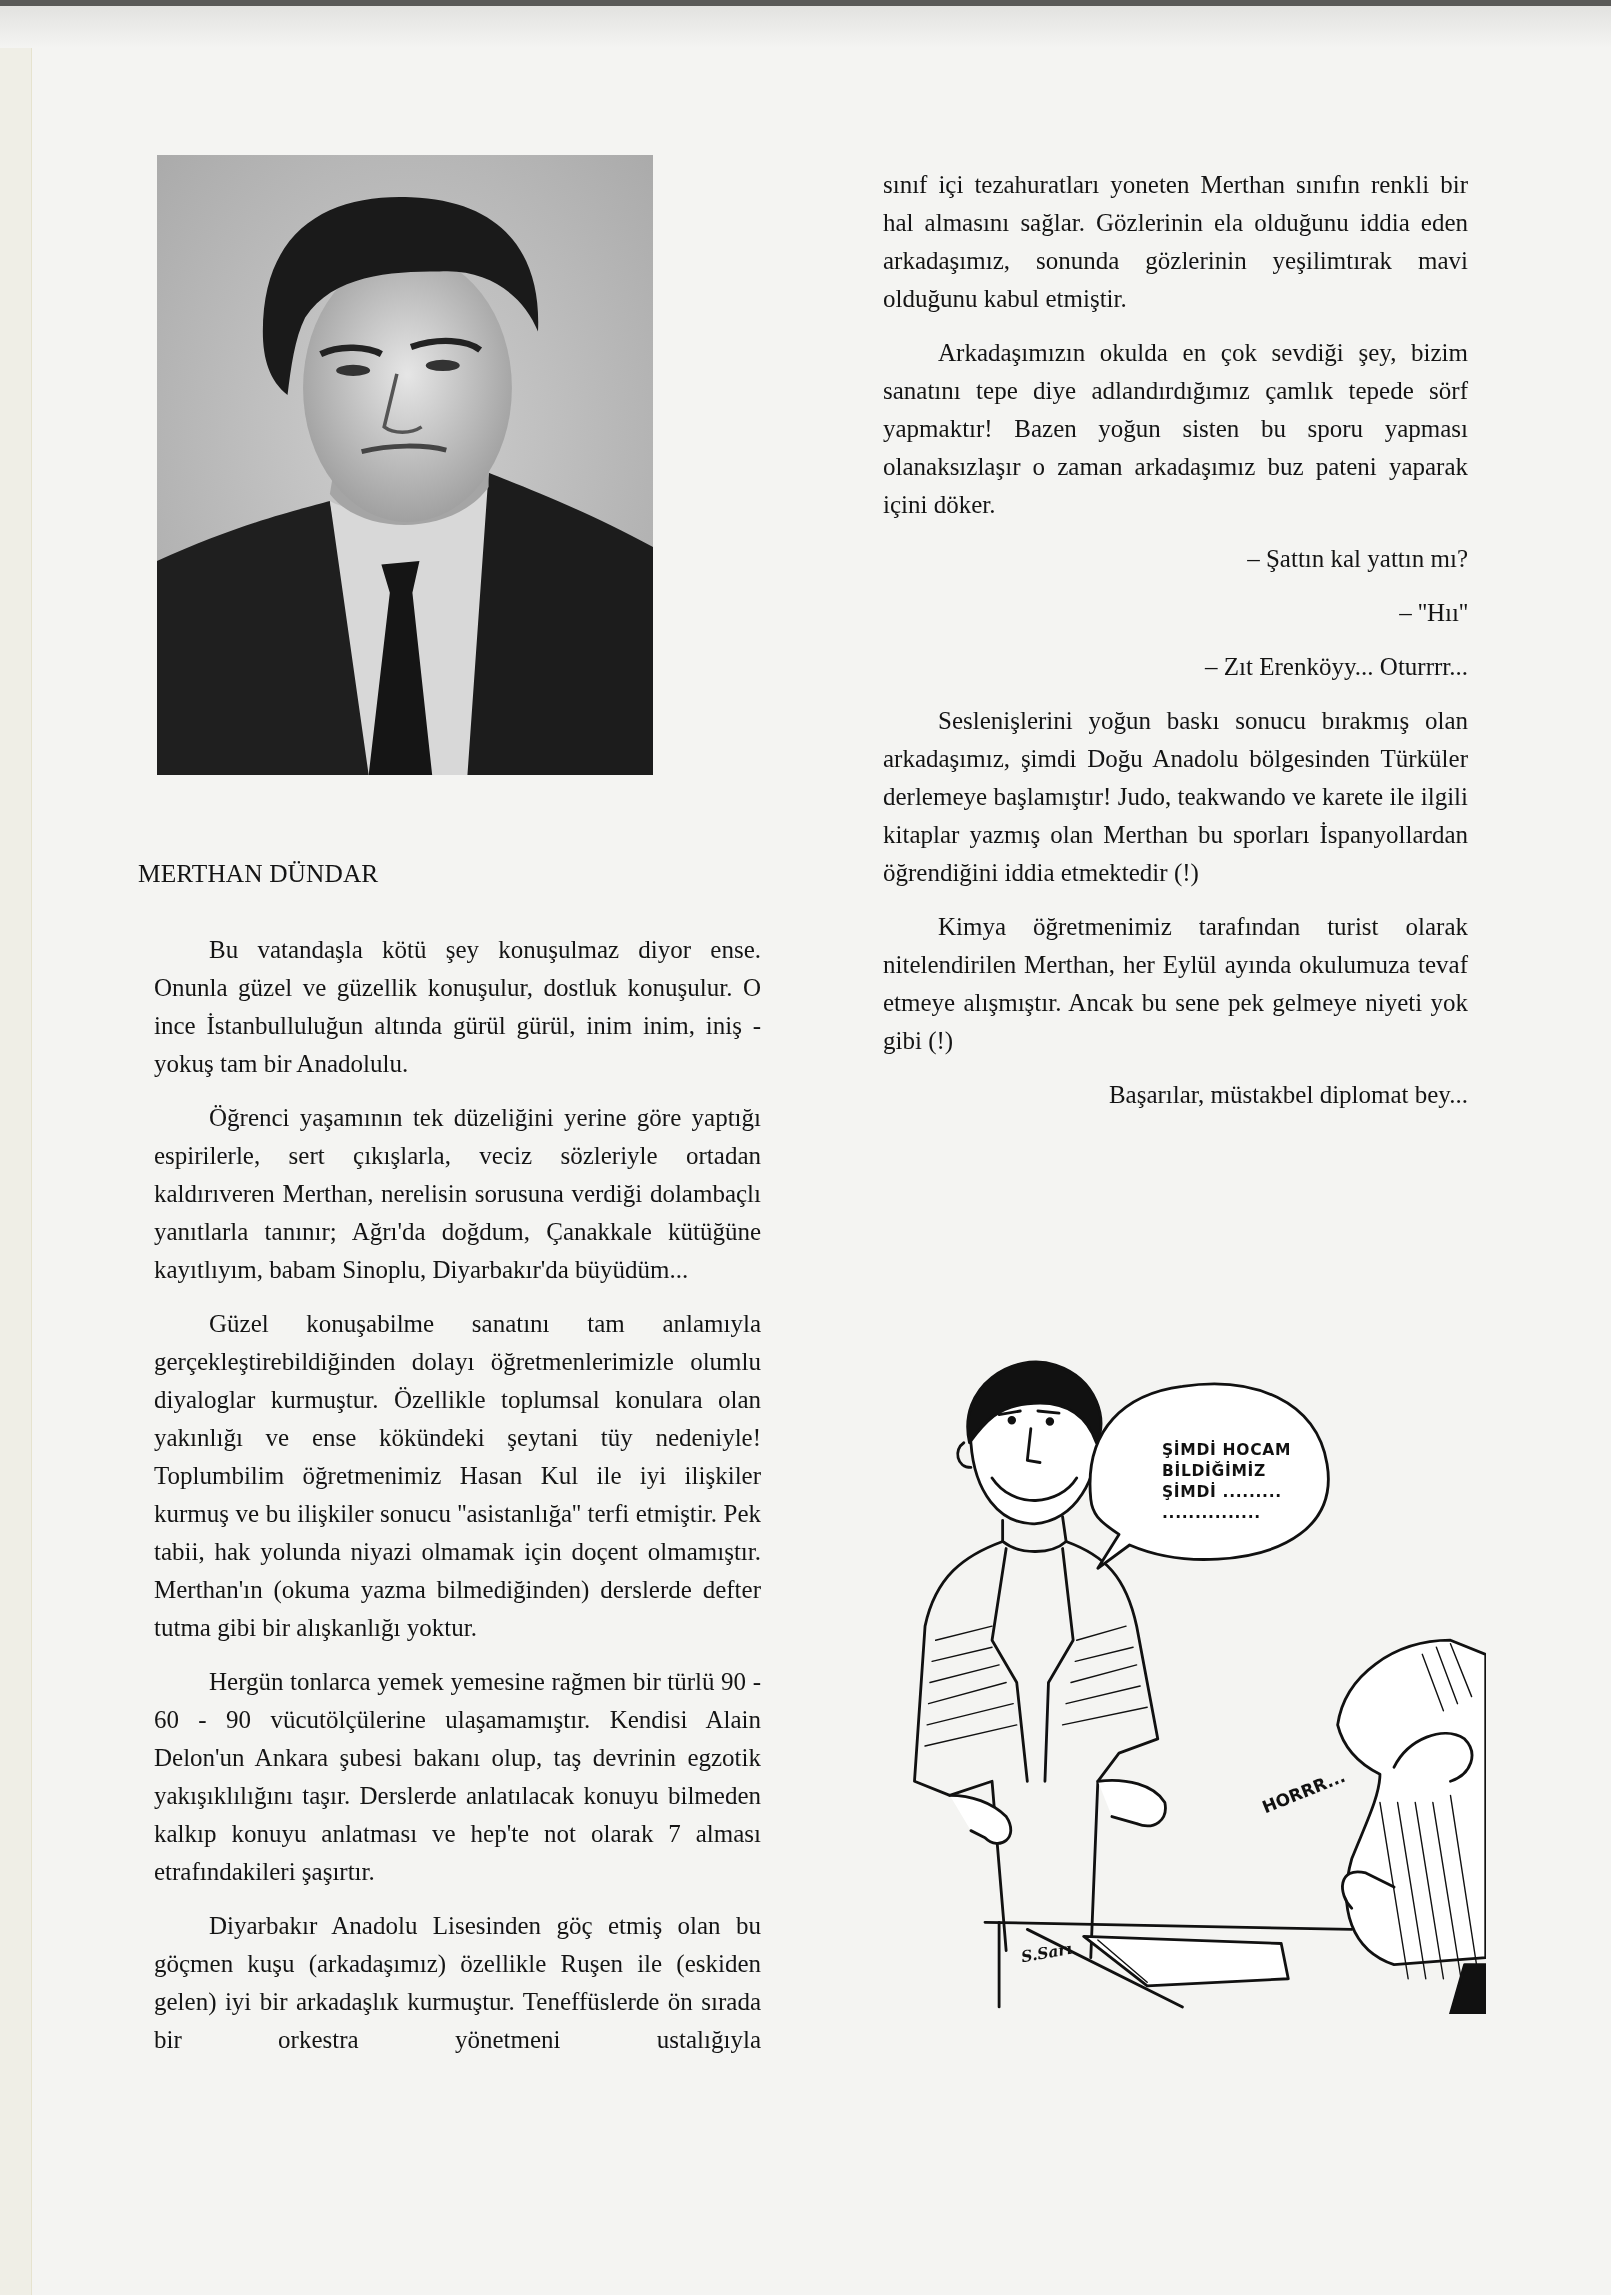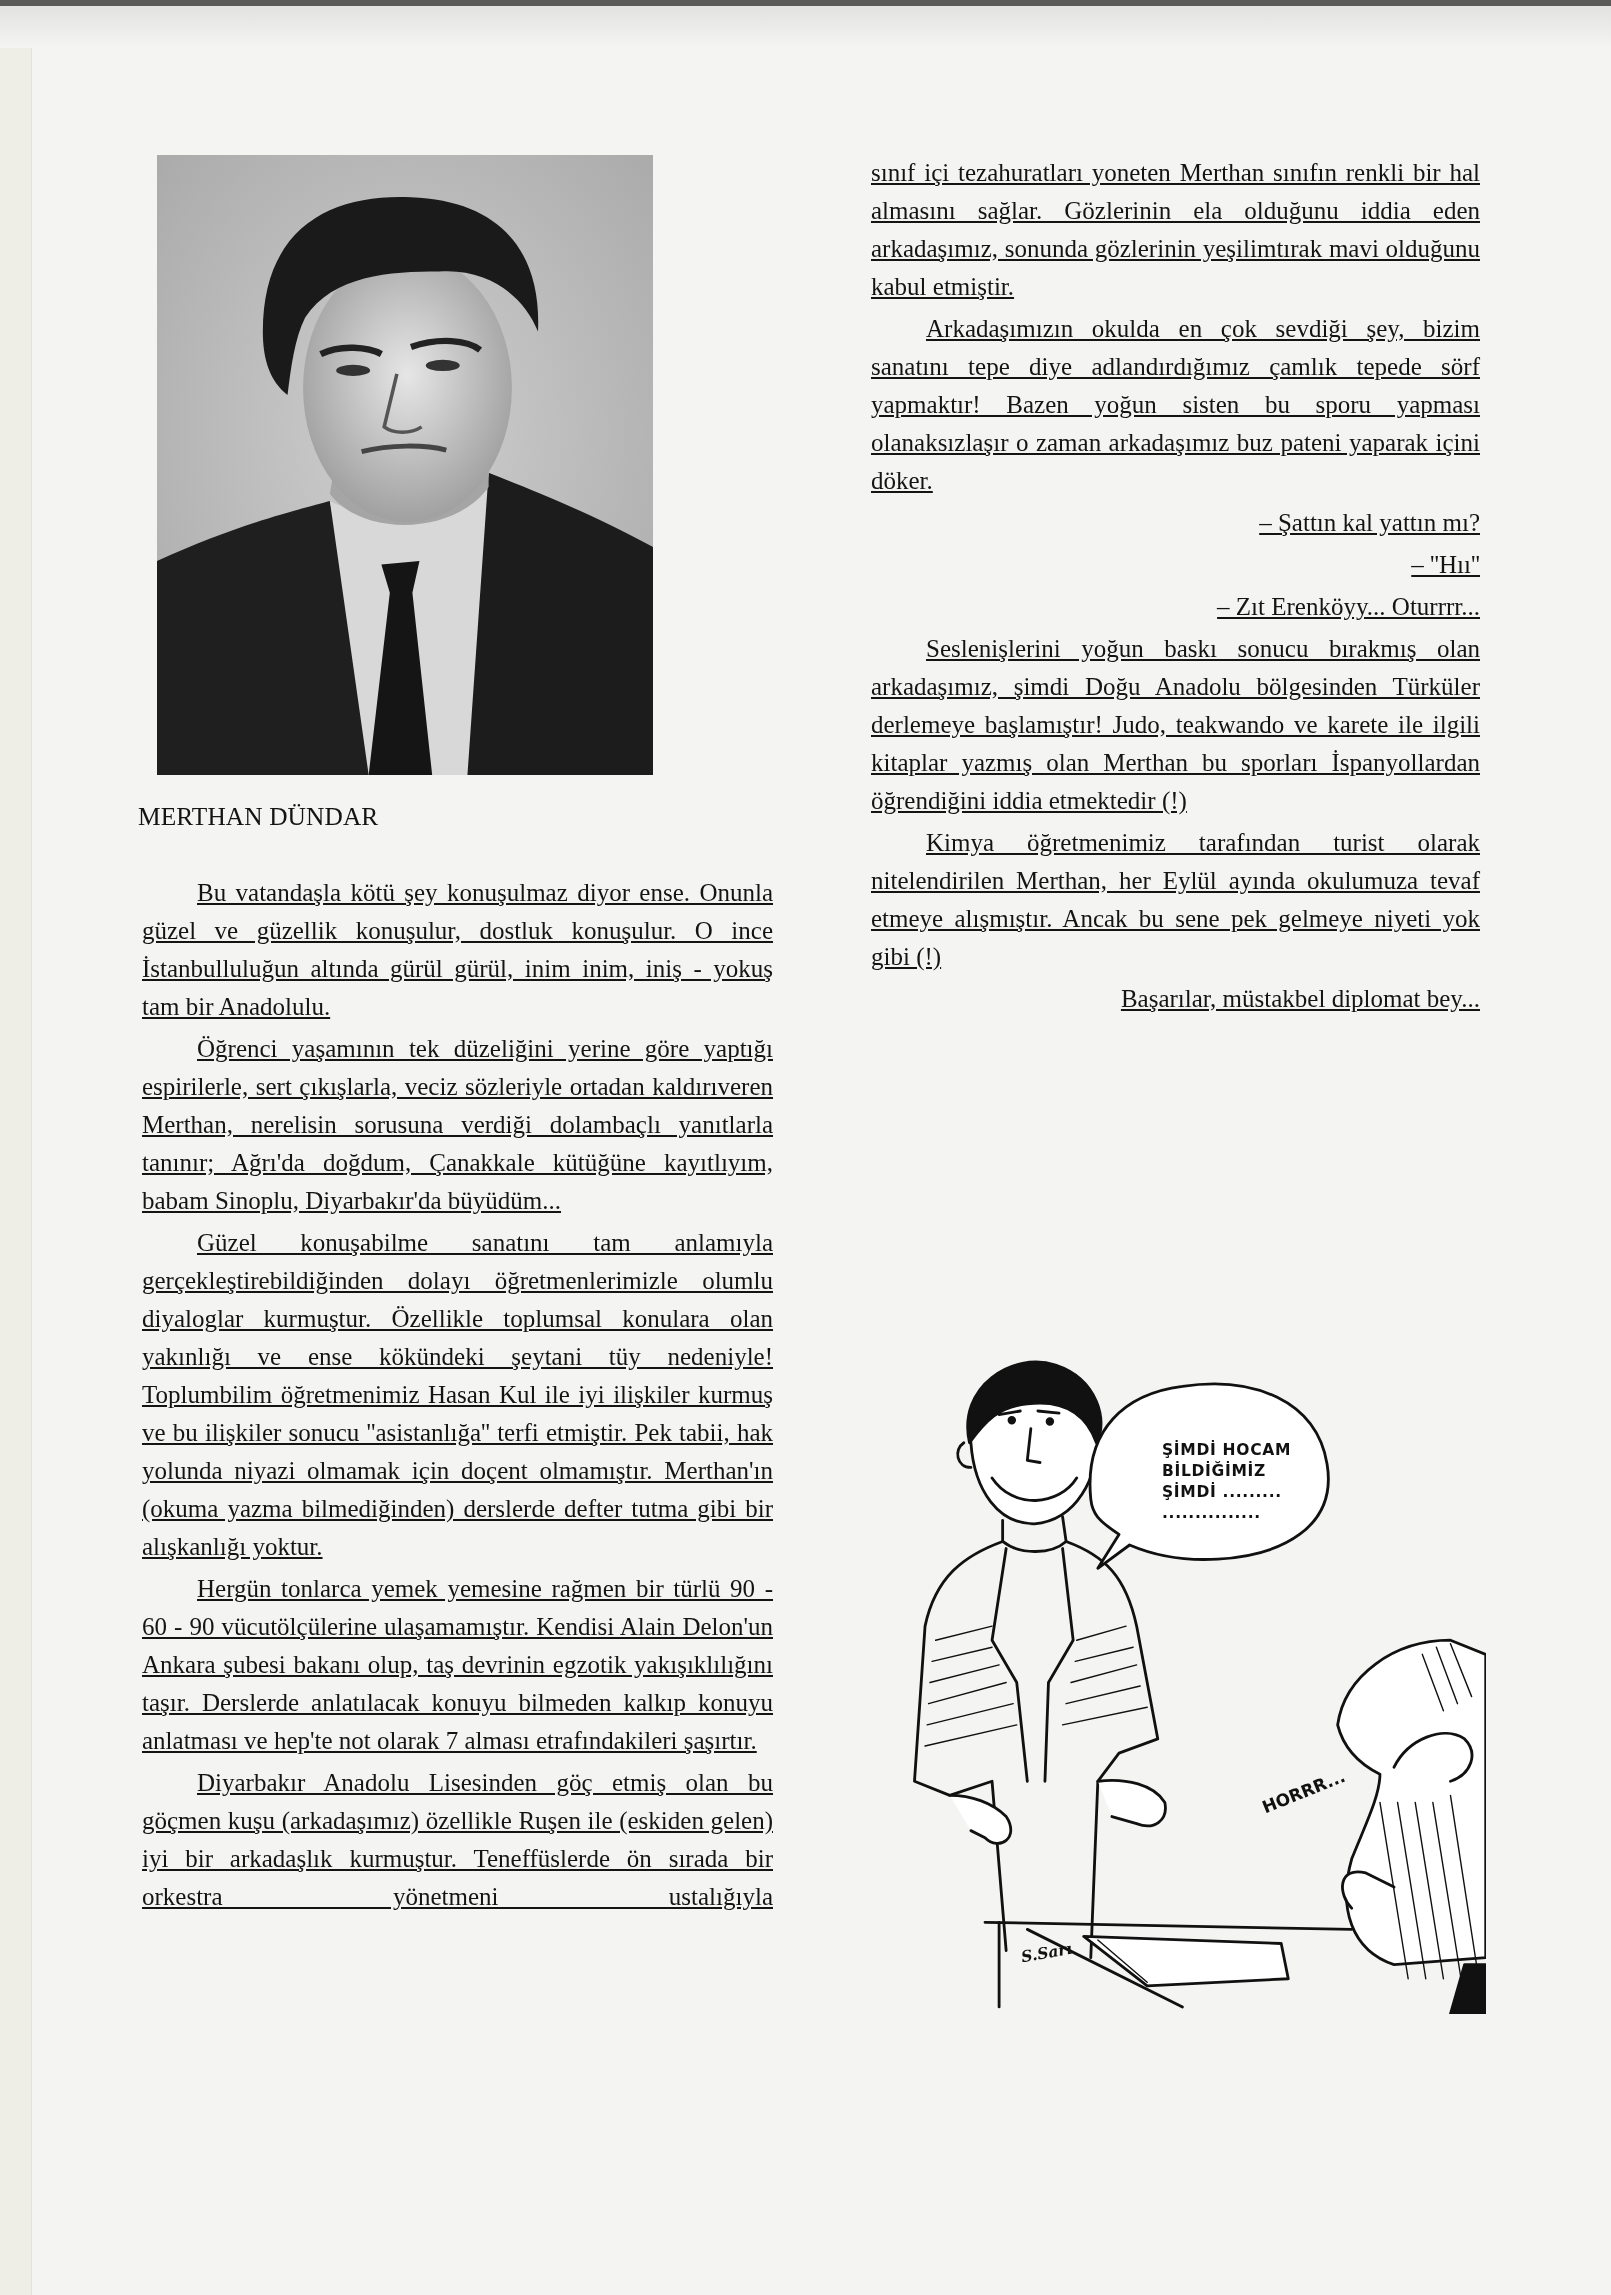--- a/index.html
+++ b/index.html
@@ -13,24 +13,24 @@
   .top-shadow { position: absolute; left: 0; top: 5.6px; width: 1611px; height: 42px;
     background: linear-gradient(#e2e2e0, #f4f4f2); }
   .binding-line { position: absolute; left: 31px; top: 0; width: 1.4px; height: 2295px; background: #e6e3cf; }
   .left-margin { position: absolute; left: 0; top: 0; width: 31px; height: 2295px; background: #efeee6; }
 
   .photo { position: absolute; left: 157px; top: 155px; width: 496px; height: 620px;
     background: #b9b9b9; overflow: hidden; }
   .photo svg { width: 100%; height: 100%; display: block; }
 
   .col { position: absolute; font-size: 25px; line-height: 38px; text-align: justify; }
-  .col-left { left: 138px; top: 795px; width: 639px; }
+  .col-left { left: 138px; top: 852px; width: 639px; }
   .col-right { left: 867px; top: 150px; width: 617px; }
   .heading { font-size: 25.4px; letter-spacing: 0.1px; margin: 0 0 37px 0; line-height: 42px; font-weight: normal; }
-  .col p { margin: 4px; text-indent: 55px; transform-origin: left; text-decoration: underline; }
+  .col p { margin: 16px; text-indent: 55px; transform-origin: left; }
   .col p.noindent { text-indent: 0; }
   .col p.dialog { text-indent: 55px; text-align: right; }
 
   .cartoon { position: absolute; left: 886px; top: 1344px; width: 600px; height: 670px; }
   .cartoon svg { width: 100%; height: 100%; display: block; }
   .bubble-text { position: absolute; left: 1162px; top: 1440px; width: 169px;
     font-family: "DejaVu Sans", sans-serif; font-size: 15.5px; line-height: 21px; font-weight: bold;
     color: #111; letter-spacing: 0.7px; }
   .bubble-text div { white-space: nowrap; }
   .snore { position: absolute; left: 1263px; top: 1798px; font-family: "DejaVu Sans", sans-serif;

